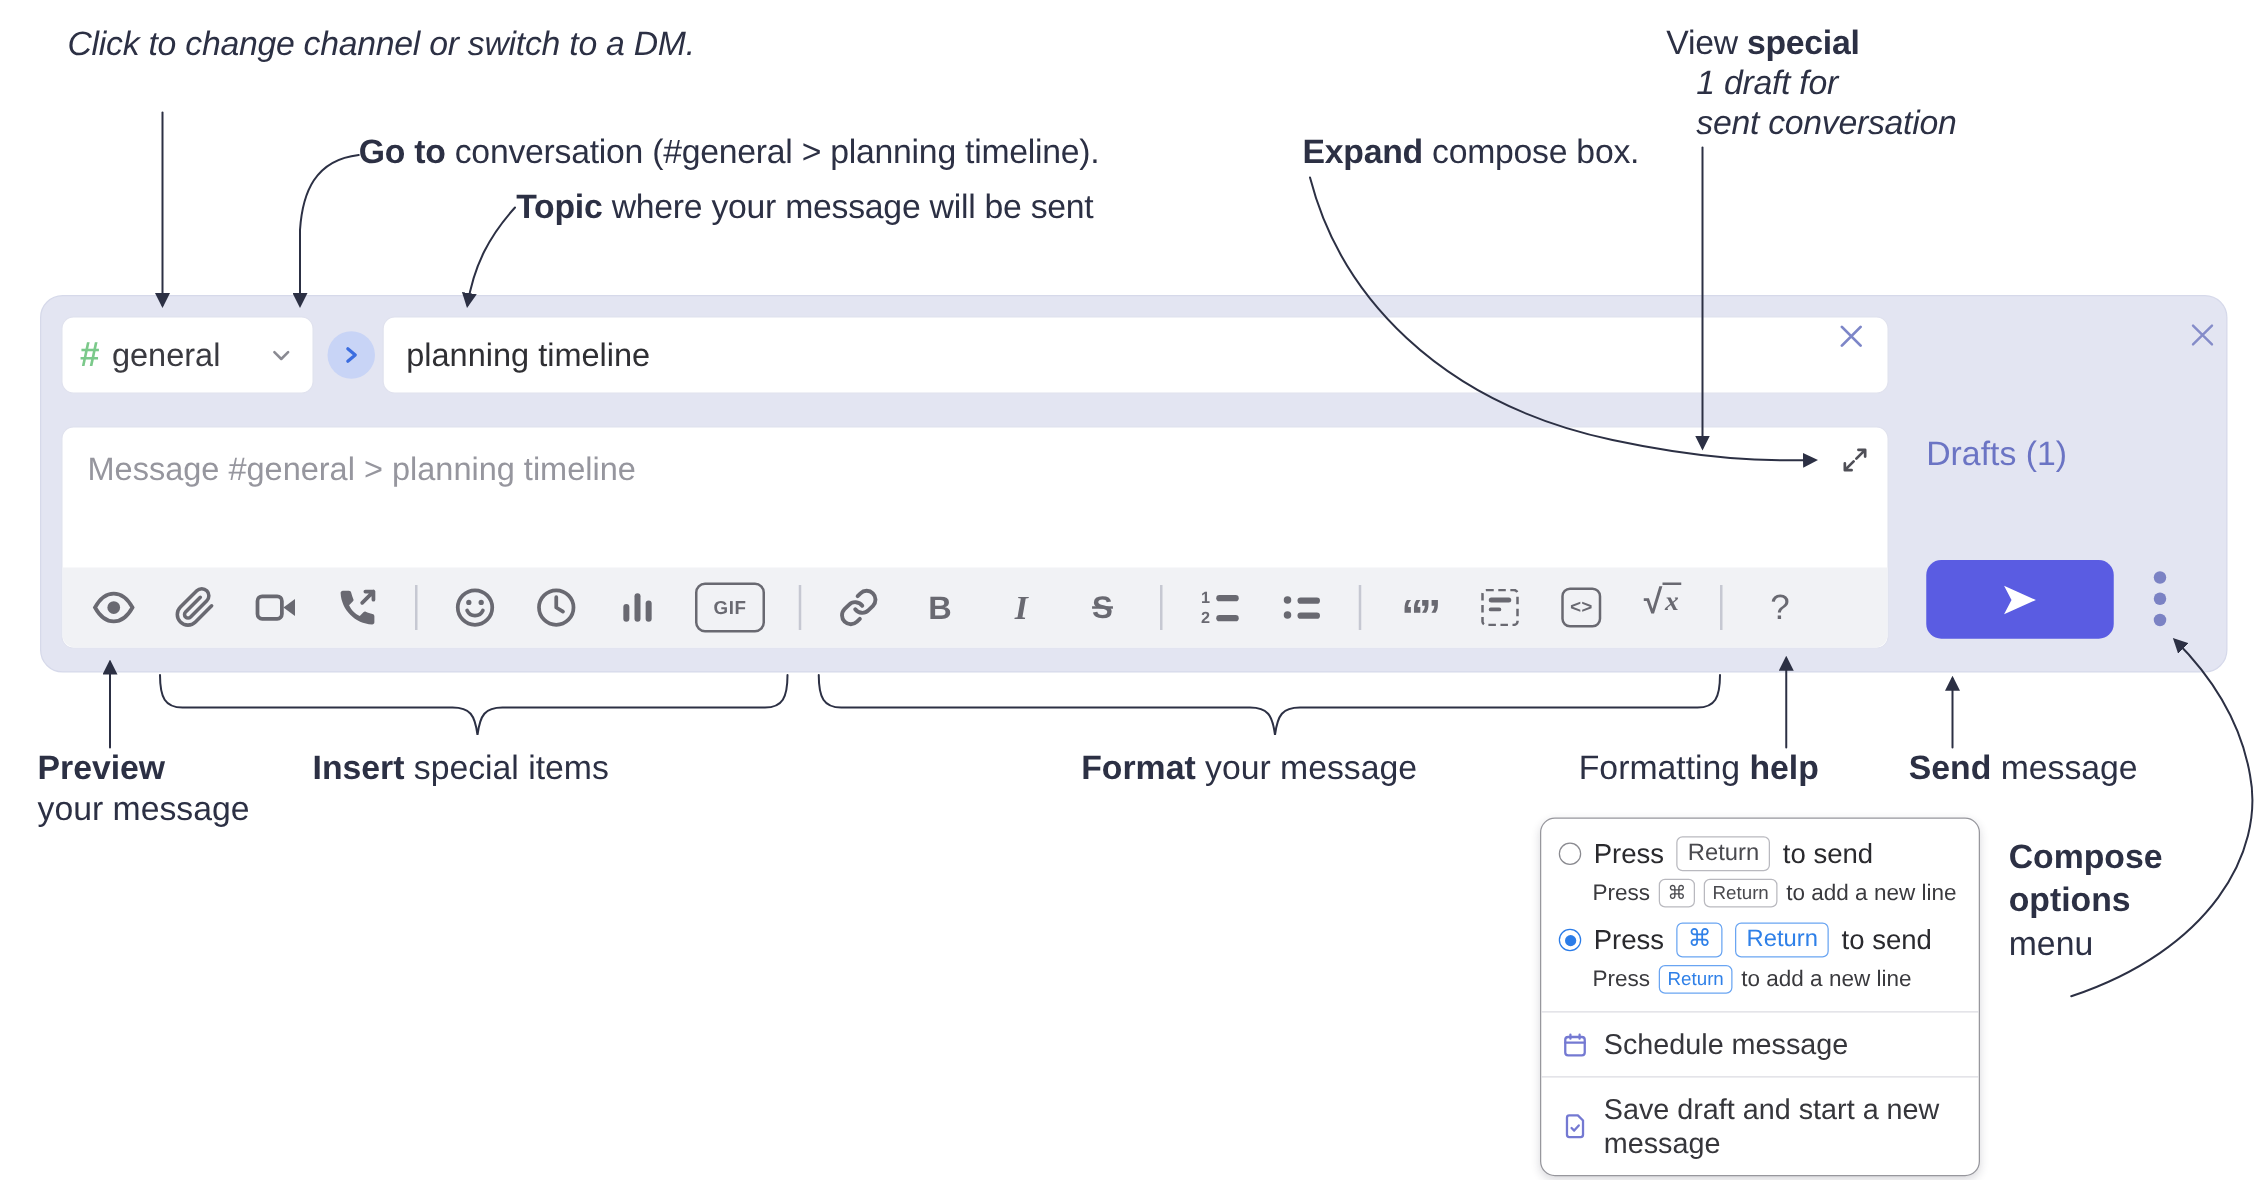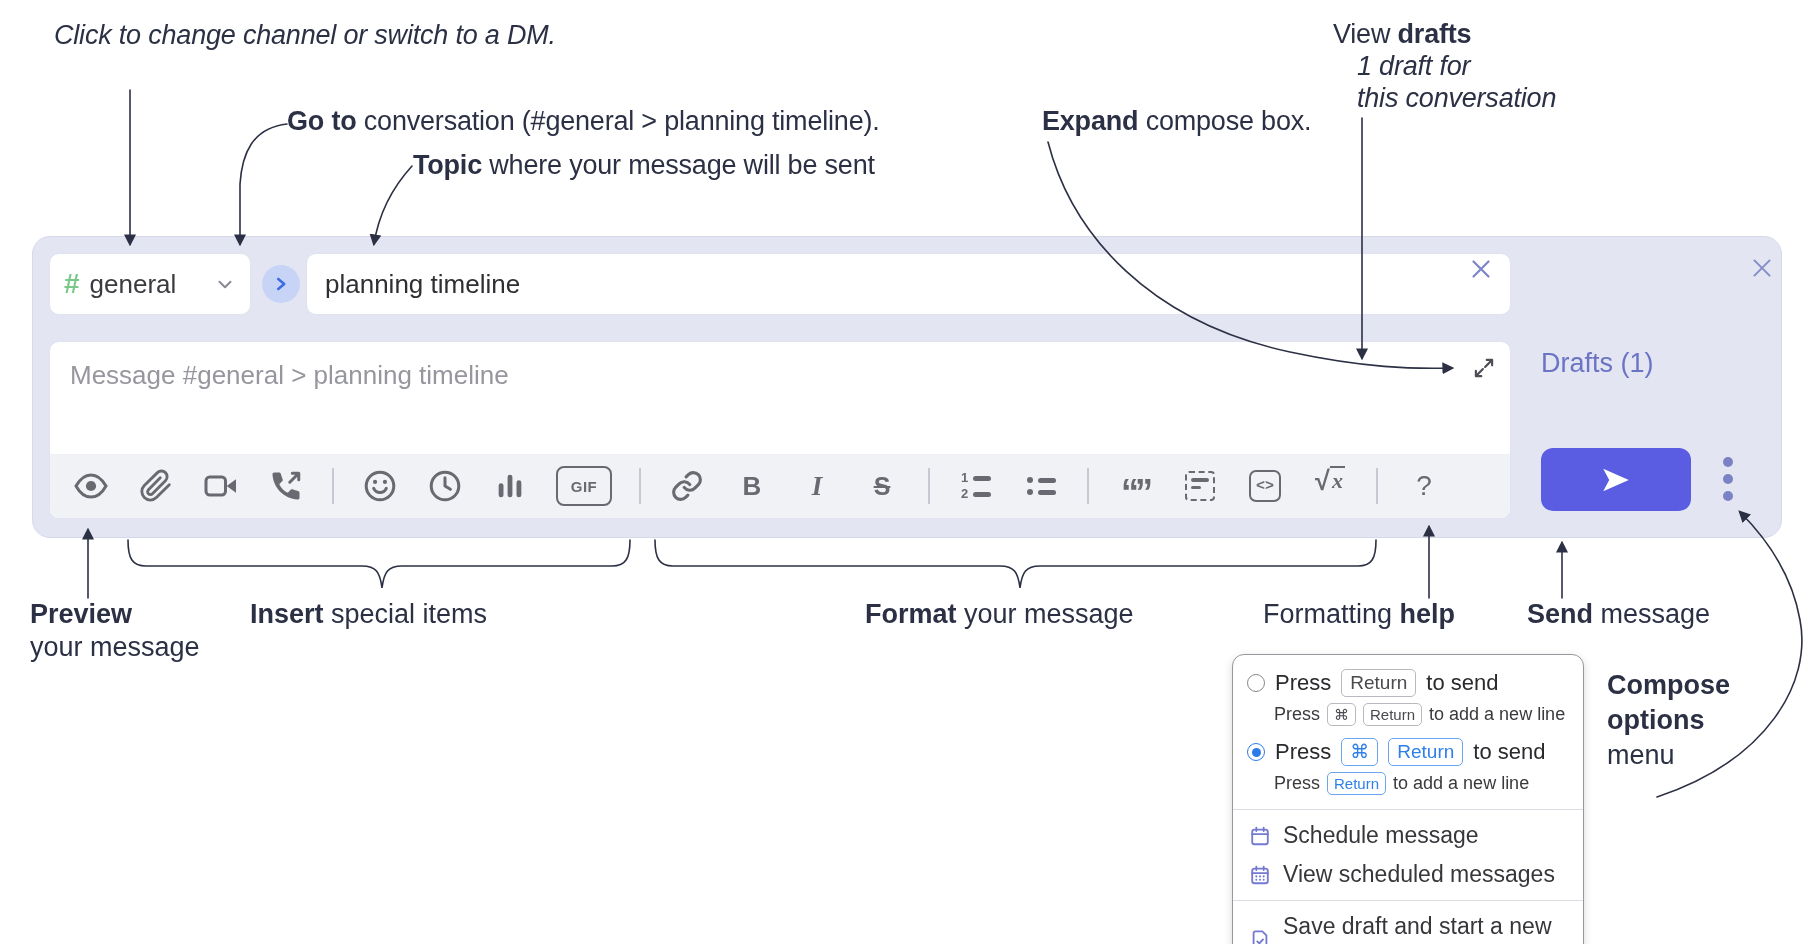--- a/index.html
+++ b/index.html
@@ -92,23 +92,23 @@
   <div class="note" style="left:287px;top:104px;">
     <b>Go to</b><span> conversation (#general &gt; planning timeline).</span>
   </div>
   <div class="note" style="left:413px;top:148px;">
     <b>Topic</b><span> where your message will be sent</span>
   </div>
   <div class="note" style="left:1042px;top:104px;">
     <b>Expand</b><span> compose box.</span>
   </div>
   <div class="note" style="left:1333px;top:18px;line-height:32px;">
-    <div><span>View </span><b>drafts</b></div>
+    <div><span>View </span><b>special</b></div>
     <div class="it">1 draft for</div>
-    <div class="it">this conversation</div>
+    <div class="it">sent conversation</div>
   </div>
 
   <svg class="overlay">
     <defs>
       <marker id="arr" viewBox="0 0 10 10" refX="8" refY="5" markerWidth="7.5" markerHeight="7.5" orient="auto-start-reverse">
         <path d="M0,0 L10,5 L0,10 z" fill="#2c3044"></path>
       </marker>
     </defs>
     <g fill="none" stroke="#2c3044" stroke-width="1.6" stroke-linecap="round">
       <path d="M130,90 L130,244" marker-end="url(#arr)"></path>
@@ -336,39 +336,20 @@
       <span class="micon">
         <svg width="22" height="22" viewBox="0 0 24 24">
             <g fill="none" stroke="#7479d2" stroke-width="2" stroke-linecap="round">
               <rect x="3.5" y="5" width="17" height="16" rx="2.5"></rect>
               <path d="M3.5,10 H20.5 M8,3 V6.5 M16,3 V6.5"></path>
             </g>
           </svg>
       </span>
       <span>Schedule message</span>
     </div>
-    <div class="mitem">
-      <span class="micon">
-        <svg width="22" height="22" viewBox="0 0 24 24">
-            <g fill="none" stroke="#7479d2" stroke-width="2" stroke-linecap="round">
-              <rect x="3.5" y="5" width="17" height="16" rx="2.5"></rect>
-              <path d="M3.5,10 H20.5 M8,3 V6.5 M16,3 V6.5"></path>
-            </g>
-            <g fill="#7479d2">
-              <circle cx="8" cy="13.5" r="1.1"></circle>
-              <circle cx="12" cy="13.5" r="1.1"></circle>
-              <circle cx="16" cy="13.5" r="1.1"></circle>
-              <circle cx="8" cy="17.2" r="1.1"></circle>
-              <circle cx="12" cy="17.2" r="1.1"></circle>
-              <circle cx="16" cy="17.2" r="1.1"></circle>
-            </g>
-          </svg>
-      </span>
-      <span>View scheduled messages</span>
-    </div>
     <div class="pdiv"></div>
     <div class="mitem">
       <span class="micon">
         <svg width="22" height="22" viewBox="0 0 24 24">
             <g fill="none" stroke="#7479d2" stroke-width="2" stroke-linecap="round" stroke-linejoin="round">
               <path d="M5,4.5 a2,2 0 0 1 2,-2 H14.5 L19,7 V19.5 a2,2 0 0 1 -2,2 H7 a2,2 0 0 1 -2,-2 Z"></path>
               <path d="M9,13.5 L11.3,15.8 L15.3,11.3"></path>
             </g>
           </svg>
       </span>

